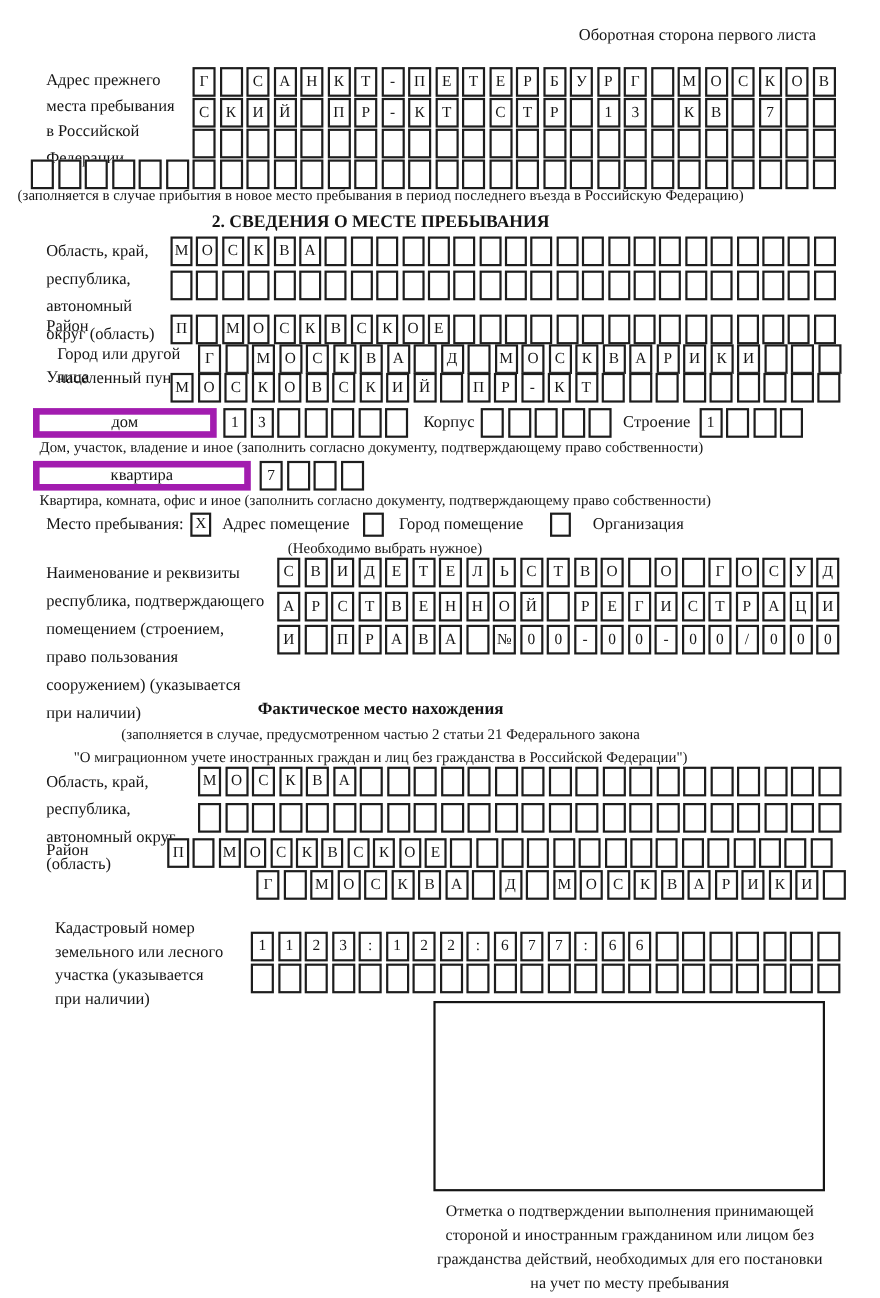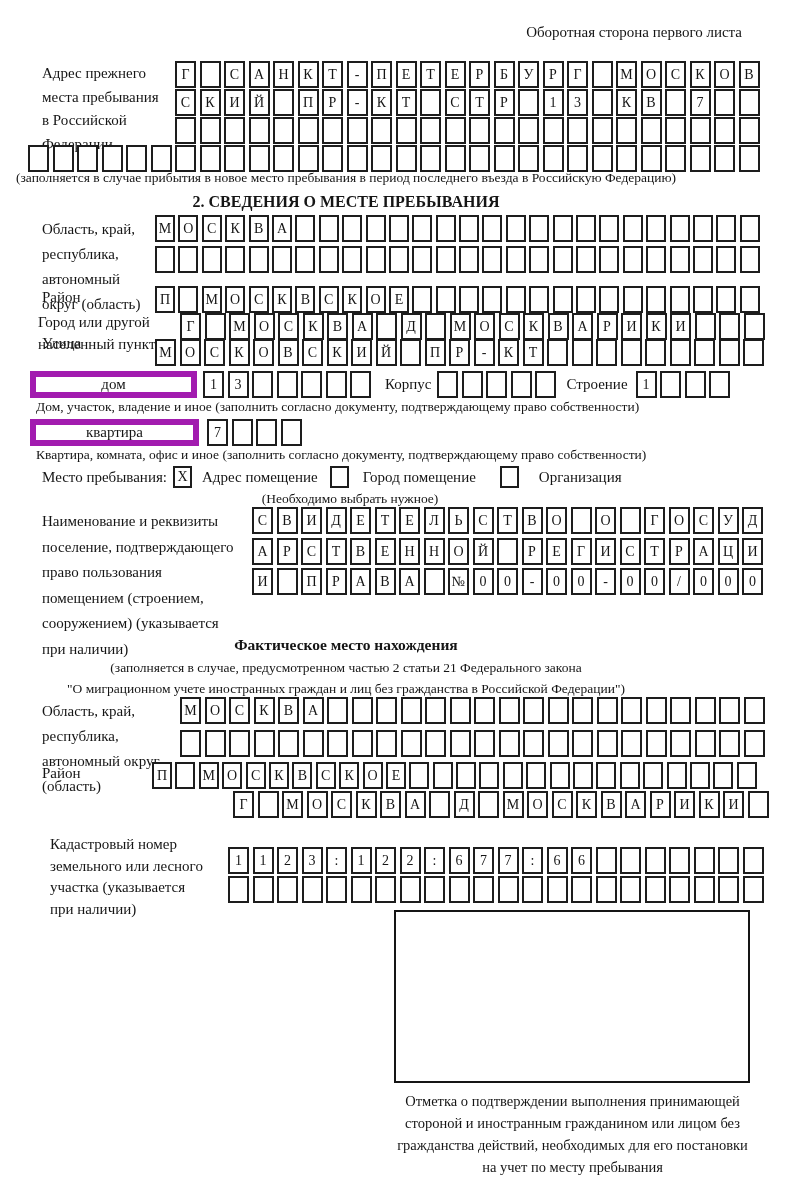--- a/index.html
+++ b/index.html
@@ -16,42 +16,42 @@
   .pa{gap:3.5px}
   .pb{gap:3.4px}
   .cb{flex:none;width:21px;height:27px;border:2px solid #1d1d1d;background:#fff;
       display:flex;align-items:center;justify-content:center;
       font-size:14px;line-height:1;font-family:"Liberation Serif",serif}
   .pb .cb{width:20px}
   
   .widebox{flex:none;height:27px;border:6px solid #a21caf;display:flex;
            align-items:center;justify-content:center;font-size:15px}
   .w-dom{width:167px}
-  .w-apt{width:169px}
+  .w-apt{width:198px}
   .inline-row{display:flex;align-items:center}
   .inlabel{font-size:15px;white-space:nowrap}
   .ml6{margin-left:6px}.ml8{margin-left:8px}.ml10{margin-left:10px}
   .ml12{margin-left:12px}.ml14{margin-left:14px}.ml20{margin-left:20px}.ml24{margin-left:24px}
   .chk{flex:none;width:19px;height:22px;border:2px solid #1d1d1d;display:flex;
        align-items:center;justify-content:center;font-size:14px}
   
   .hdr-note{top:24px;right:58px;font-size:15px}
   .addr-label{left:42px;top:62px;line-height:23.5px}
   .addr-r1{left:175px;top:61px}
   .addr-r2{left:175px;top:89px}
   .addr-r3{left:175px;top:117px}
   .addr-full{left:28px;top:145px}
   .cap1{top:170px}
   .s2-title{top:193px}
   .s2-region-label{left:42px;top:217px;line-height:25px}
   .s2-region-r1{left:155px;top:215px}
   .s2-region-r2{left:155px;top:246px}
   .s2-district-label{left:42px;top:289px}
   .s2-district-row{left:155px;top:286px}
-  .s2-city-label{left:38px;top:311px;line-height:22px}
+  .s2-city-label{left:52px;top:311px;line-height:22px}
   .s2-city-row{left:180px;top:313px}
   .s2-street-label{left:42px;top:335px}
   .s2-street-row{left:155px;top:339px}
   .house-row{left:30px;top:371px}
   .cap2{left:36px;top:399px}
   .apt-row{left:30px;top:419px}
   .cap3{left:36px;top:447px}
   .stay-row{left:42px;top:466px}
   .stay-note{left:150px;top:491px;width:400px;text-align:center}
   .doc-label{left:42px;top:509px;line-height:25.5px}
@@ -397,23 +397,23 @@
   <span class="inlabel ml10">Адрес помещение</span>
   <span class="chk ml12"></span>
   <span class="inlabel ml14">Город помещение</span>
   <span class="chk ml24"></span>
   <span class="inlabel ml20">Организация</span>
 </div>
 <div class="abs cap stay-note">(Необходимо выбрать нужное)</div>
 
 <div class="abs lbl doc-label">
     <div>Наименование и реквизиты</div>
-    <div>поселение, подтверждающего</div>
+    <div>республика, подтверждающего</div>
+    <div>помещением (строением,</div>
     <div>право пользования</div>
-    <div>помещением (строением,</div>
     <div>сооружением) (указывается</div>
     <div>при наличии)</div>
   </div>
 <div class="abs boxrow pa doc-r1">
     <span class="cb">С</span>
     <span class="cb">В</span>
     <span class="cb">И</span>
     <span class="cb">Д</span>
     <span class="cb">Е</span>
     <span class="cb">Т</span>

